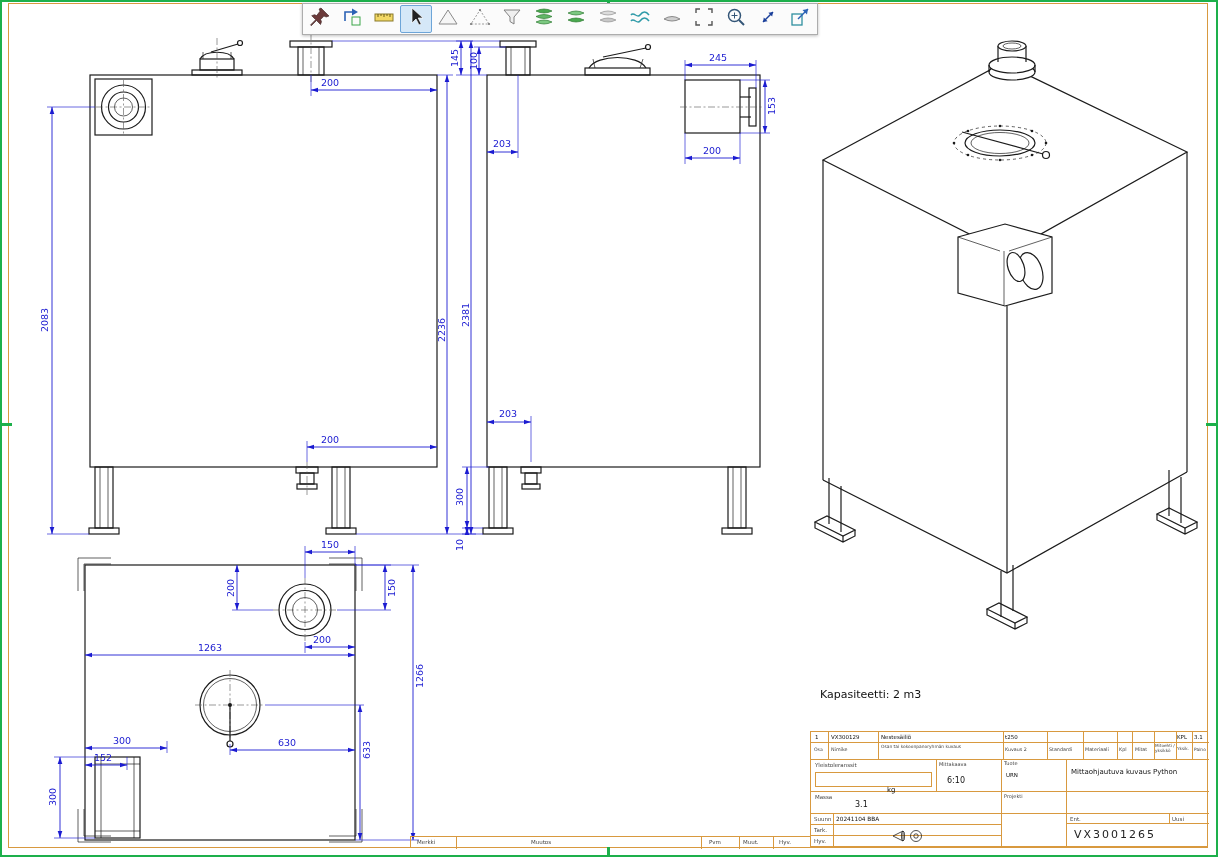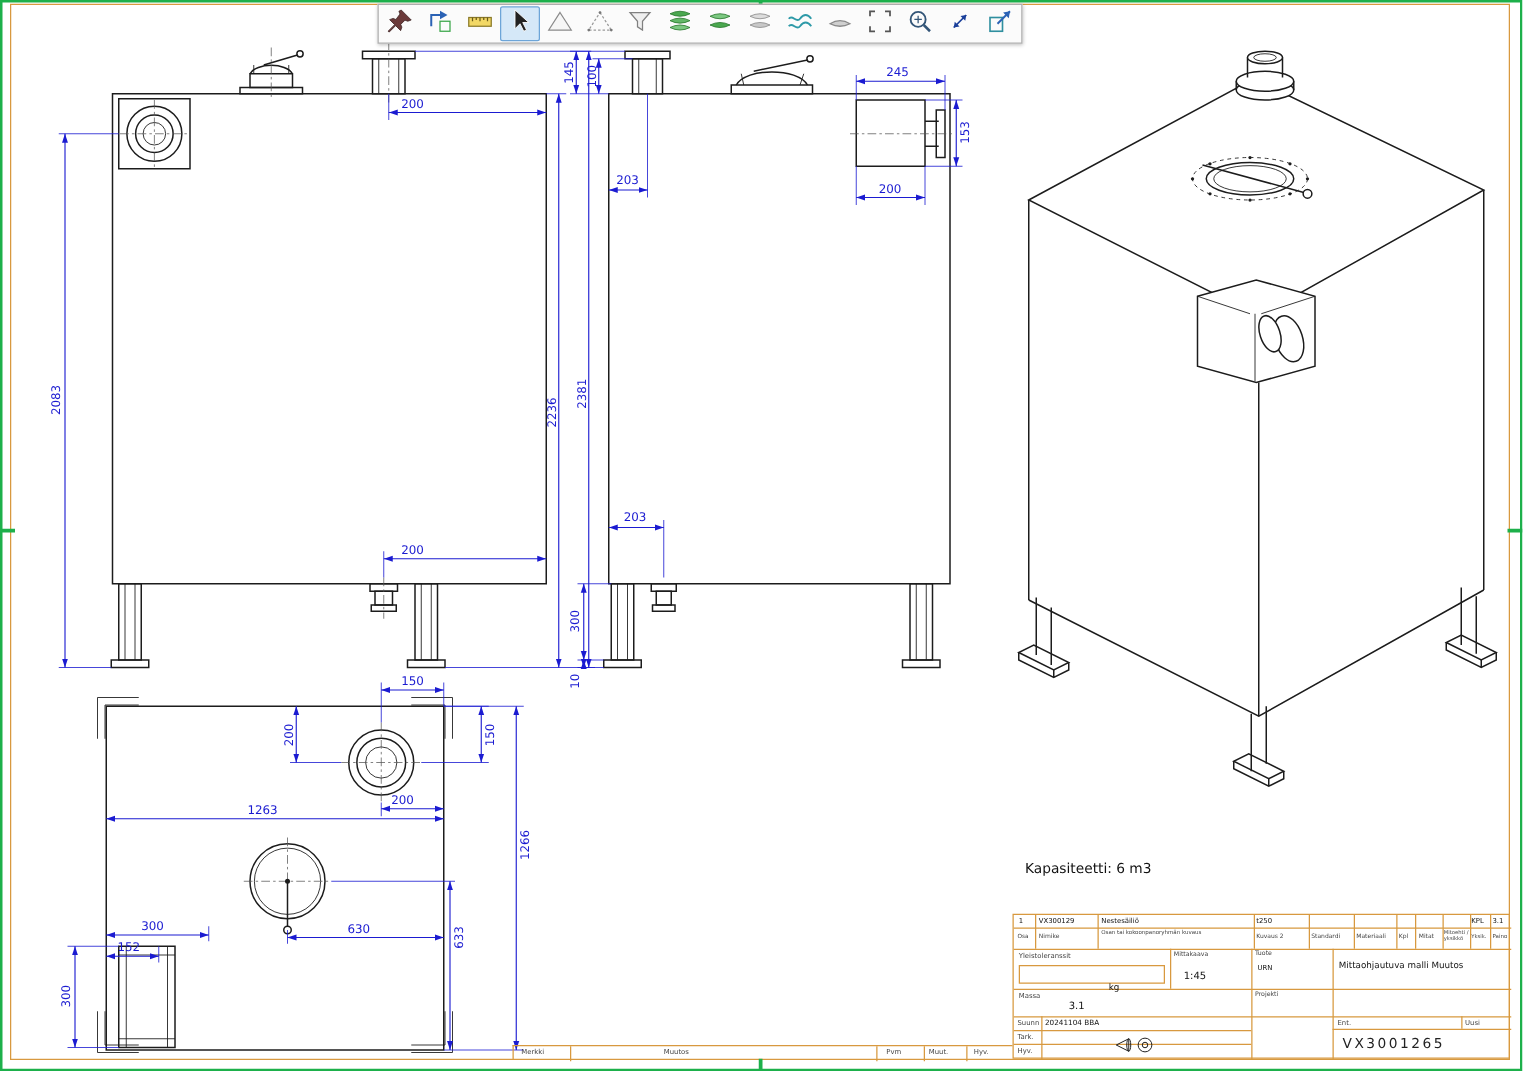--- a/index.html
+++ b/index.html
@@ -395,21 +395,21 @@
       <line class="g" x1="1181" y1="477" x2="1181" y2="523"></line>
       <polygon class="g" points="1157,514 1185,528 1197,522 1169,508"></polygon>
       <path class="g" d="M1157 514v6l28 14 12-6v-6M1185 528v6"></path>
       <line class="g" x1="1001" y1="571" x2="1001" y2="617"></line>
       <line class="g" x1="1013" y1="565" x2="1013" y2="611"></line>
       <polygon class="g" points="987,609 1015,623 1027,617 999,603"></polygon>
       <path class="g" d="M987 609v6l28 14 12-6v-6M1015 623v6"></path>
     </g>
   </svg>
 
-  <div class="capacity">Kapasiteetti: 6 m3</div>
+  <div class="capacity">Kapasiteetti: 2 m3</div>
 
   <div class="tb">
 
     <div class="tb-h" style="top:10px;left:0;width:398px"></div>
     <div class="tb-h" style="top:27px;left:0;width:398px"></div>
     <div class="tb-h" style="top:59px;left:0;width:398px"></div>
     <div class="tb-h" style="top:81px;left:0;width:398px"></div>
     <div class="tb-h" style="top:92px;left:0;width:190px"></div>
     <div class="tb-h" style="top:103px;left:0;width:190px"></div>
     <div class="tb-h" style="top:91px;left:255px;width:143px"></div>
@@ -444,41 +444,41 @@
     <div class="tb-t" style="left:274px;top:15px;font-size:4.8px">Materiaali</div>
     <div class="tb-t" style="left:308px;top:15px;font-size:4.8px">Kpl</div>
     <div class="tb-t" style="left:324px;top:15px;font-size:4.8px">Mitat</div>
     <div class="tb-t" style="left:344px;top:12px;font-size:4.2px;width:20px;white-space:normal">Mitoehti / yksikkö</div>
     <div class="tb-t" style="left:366px;top:15px;font-size:4.2px">Yksik.</div>
     <div class="tb-t" style="left:383px;top:15px;font-size:4.4px">Paino</div>
 
     <div class="tb-t" style="left:4px;top:30px;font-size:5.5px">Yleistoleranssit</div>
     <div class="tolbox"></div>
     <div class="tb-t" style="left:128px;top:30px;font-size:5px">Mittakaava</div>
-    <div class="tb-t tb-val" style="left:136px;top:44px;font-size:8px">1:45</div>
+    <div class="tb-t tb-val" style="left:136px;top:44px;font-size:8px">6:10</div>
     <div class="tb-t" style="left:4px;top:62px;font-size:5.5px">Massa</div>
     <div class="tb-t tb-val" style="left:44px;top:68px;font-size:8px">3.1</div>
     <div class="tb-t tb-val" style="left:76px;top:54px;font-size:7px">kg</div>
     <div class="tb-t" style="left:3px;top:84px;font-size:5.5px">Suunn</div>
     <div class="tb-t tb-val" style="left:25px;top:84px;font-size:5.8px">20241104 BBA</div>
     <div class="tb-t" style="left:3px;top:95px;font-size:5.5px">Tark.</div>
     <div class="tb-t" style="left:3px;top:106px;font-size:5.5px">Hyv.</div>
     <span class="abs" style="left:80px;top:96px">
       <svg width="34" height="16" viewBox="0 0 34 16">
           <path d="M2 8l10-5v10z" fill="none" stroke="#222" stroke-width=".8"></path>
           <ellipse cx="12" cy="8" rx="1.6" ry="5" fill="none" stroke="#222" stroke-width=".8"></ellipse>
           <circle cx="25" cy="8" r="5.5" fill="none" stroke="#222" stroke-width=".8"></circle>
           <circle cx="25" cy="8" r="2.2" fill="none" stroke="#222" stroke-width=".8"></circle>
         </svg>
     </span>
 
     <div class="tb-t" style="left:193px;top:29px;font-size:5px">Tuote</div>
     <div class="tb-t tb-val" style="left:195px;top:40px;font-size:5.5px">URN</div>
     <div class="tb-t" style="left:193px;top:62px;font-size:5px">Projekti</div>
-    <div class="tb-t tb-val" style="left:260px;top:36px;font-size:7px">Mittaohjautuva malli Muutos</div>
+    <div class="tb-t tb-val" style="left:260px;top:36px;font-size:7px">Mittaohjautuva kuvaus Python</div>
     <div class="tb-t" style="left:259px;top:84px;font-size:5.5px">Ent.</div>
     <div class="tb-t" style="left:361px;top:84px;font-size:5.5px">Uusi</div>
     <div class="dwgno">VX3001265</div>
   </div>
 
   <div class="rev">
     <div class="tb-v" style="left:45px;top:0;height:12px"></div>
     <div class="tb-v" style="left:290px;top:0;height:12px"></div>
     <div class="tb-v" style="left:328px;top:0;height:12px"></div>
     <div class="tb-v" style="left:362px;top:0;height:12px"></div>

